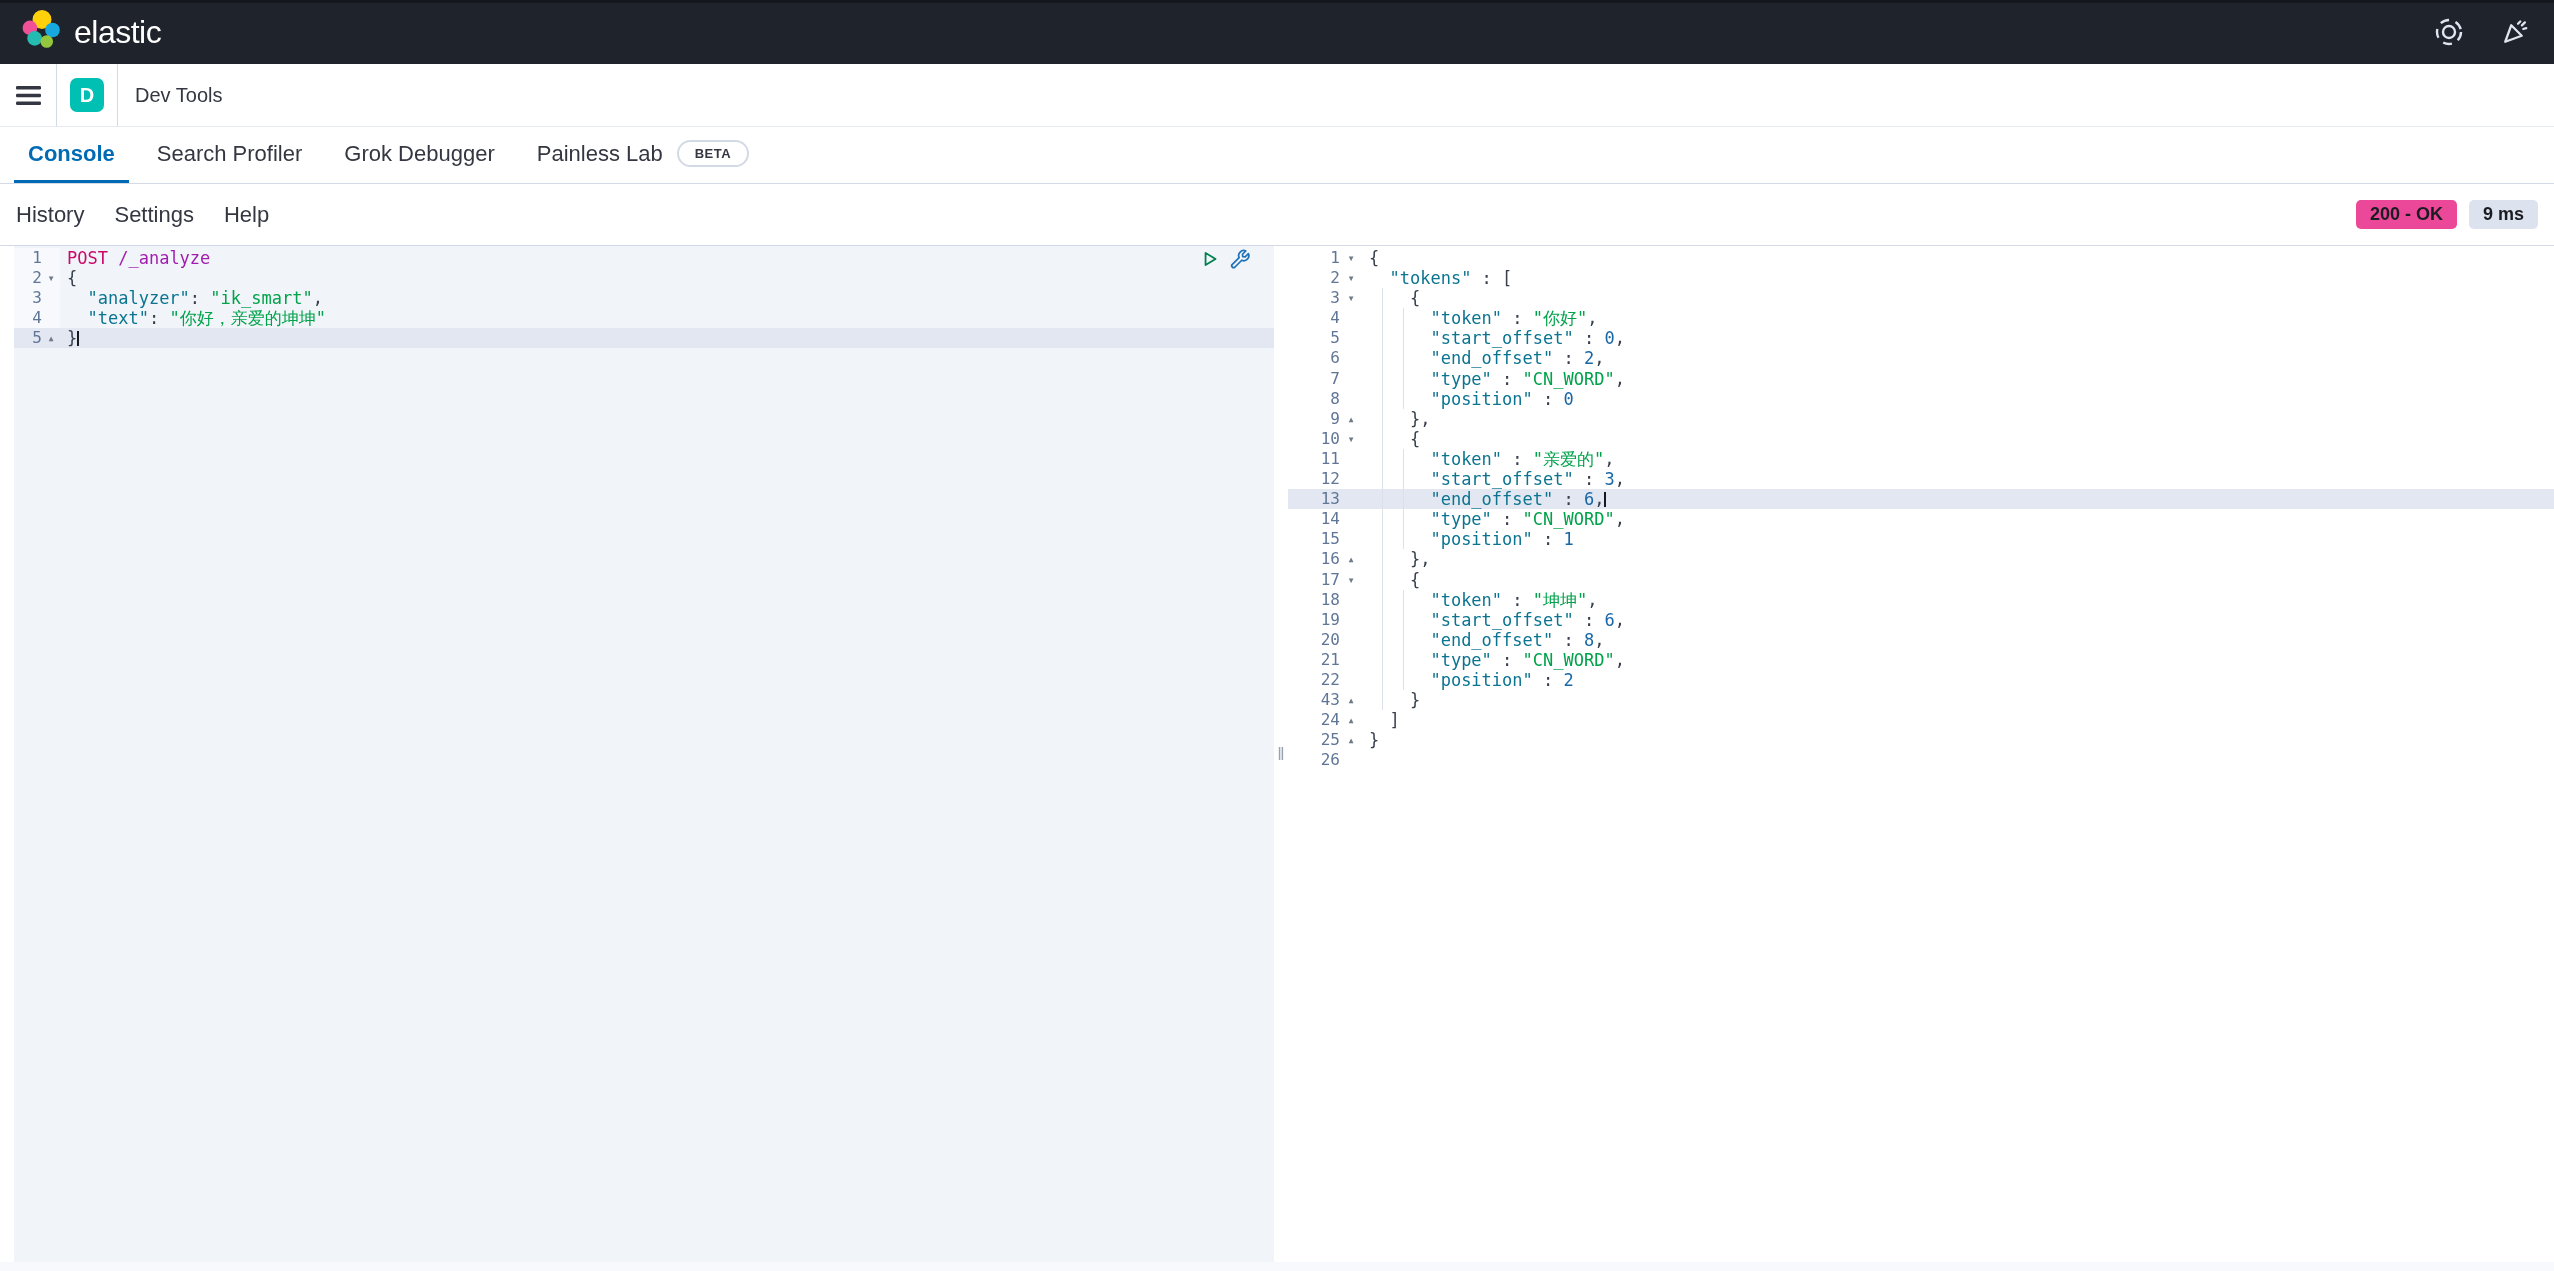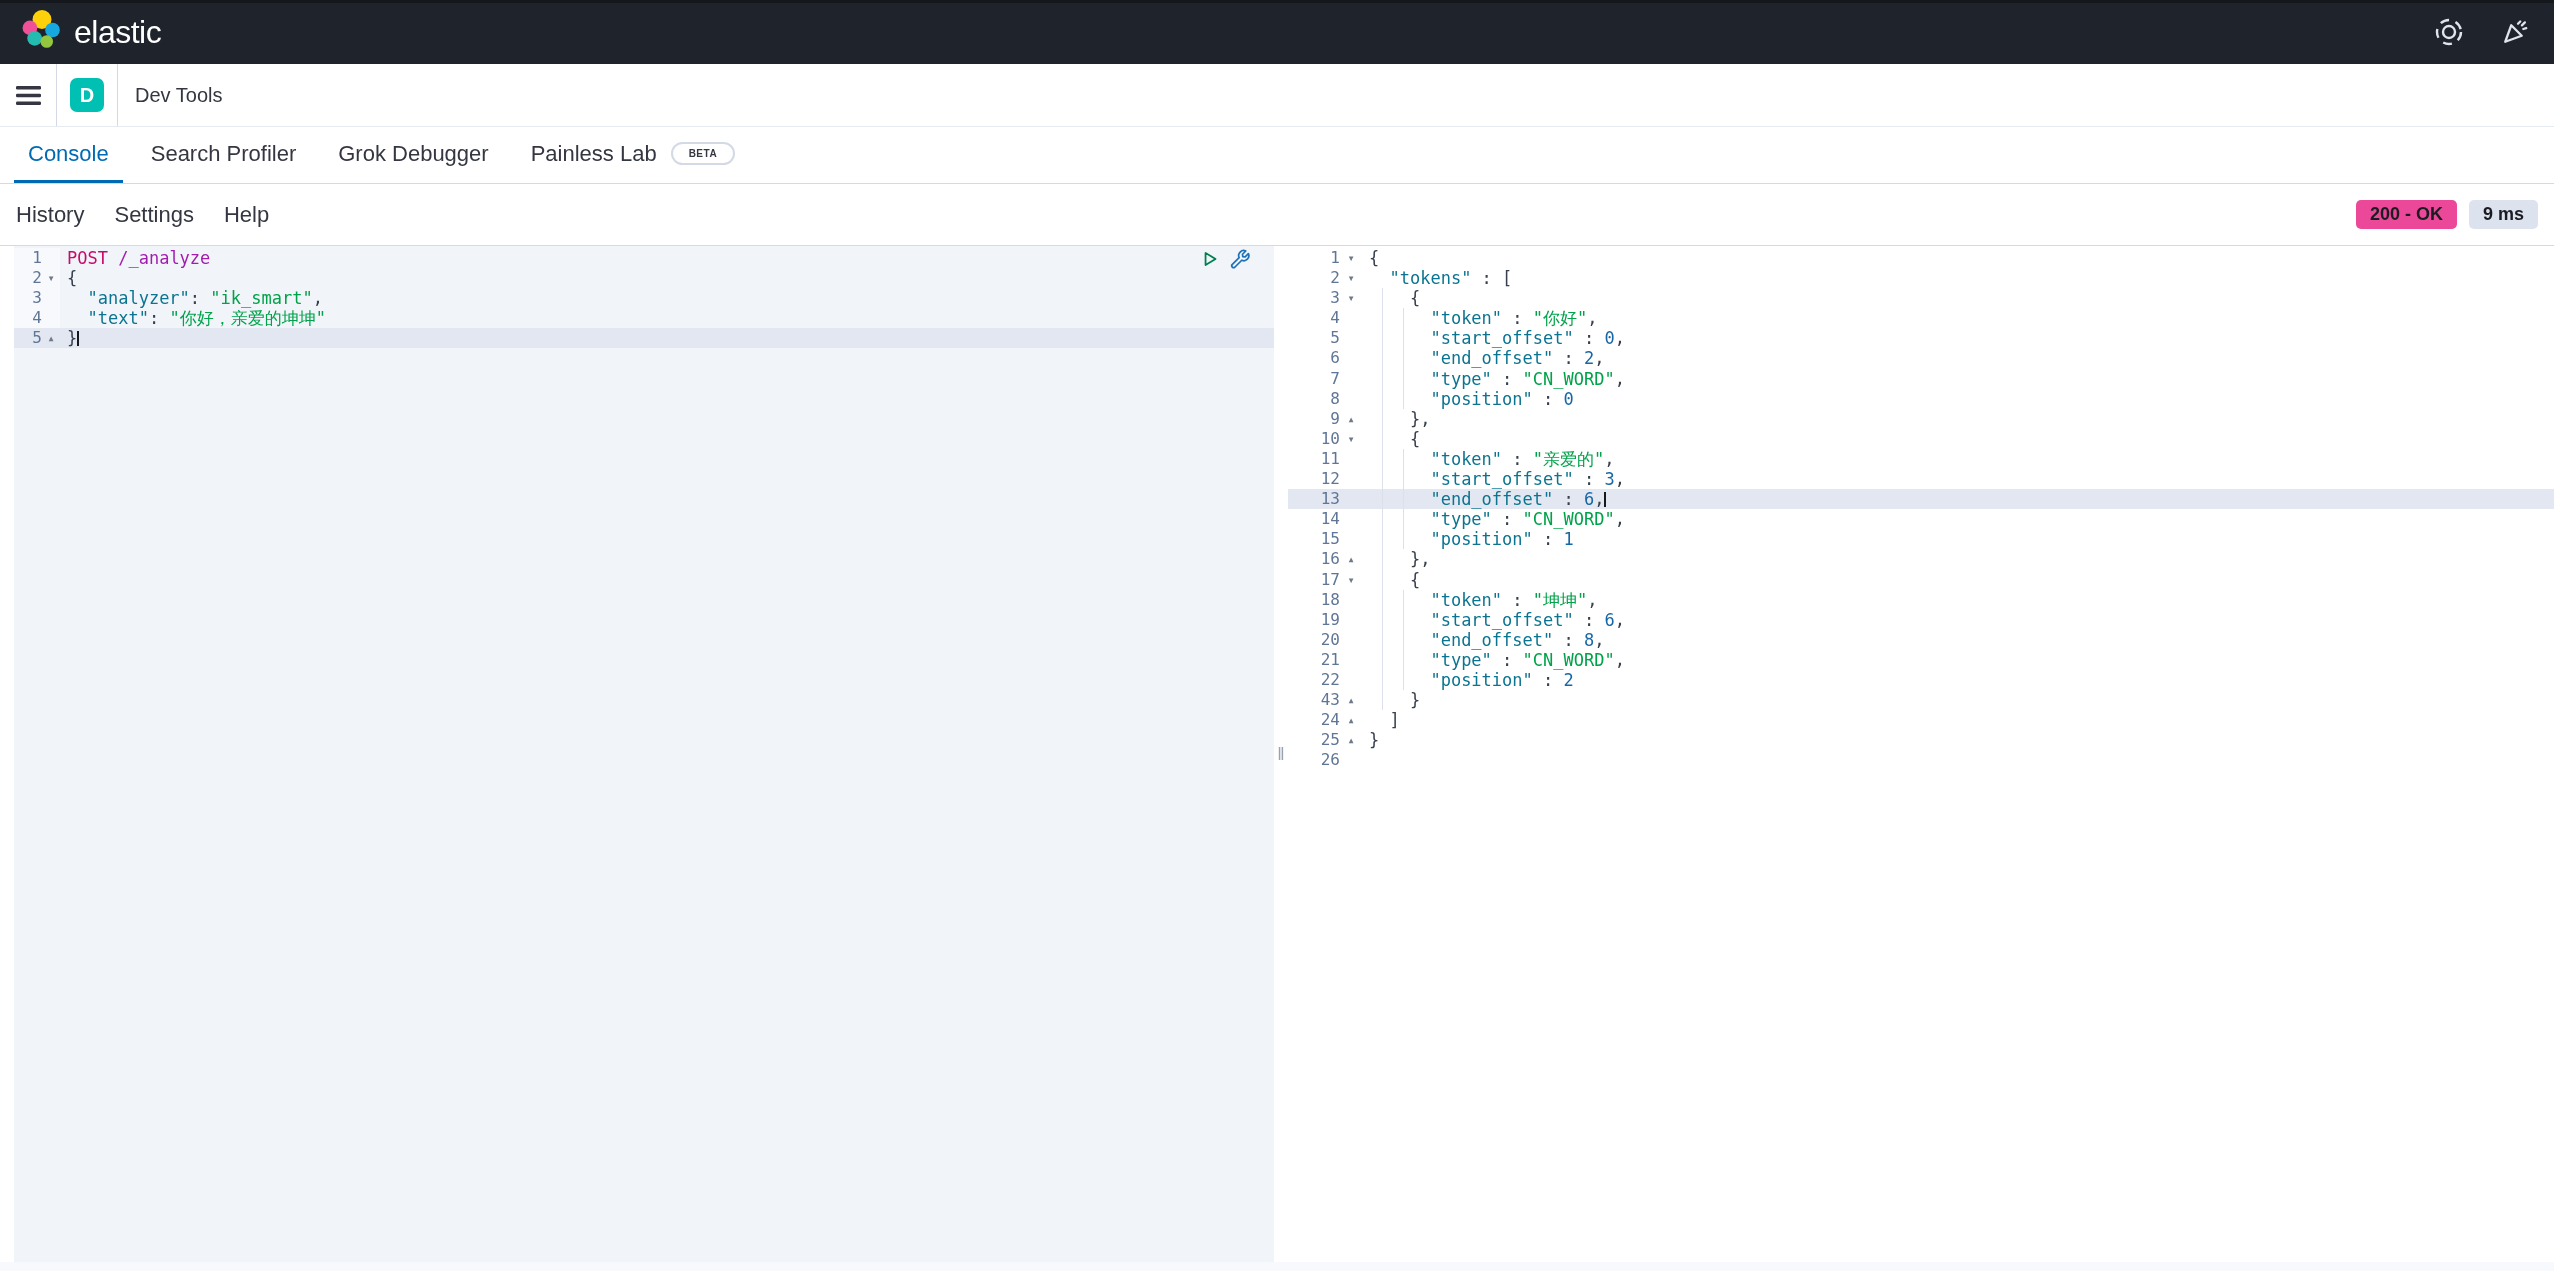--- a/index.html
+++ b/index.html
@@ -24,22 +24,22 @@
   .bc-sep { width:1px; background:#d3dae6; }
   .app-badge-wrap { width:60px; display:flex; align-items:center; justify-content:center; }
   .app-badge { width:34px; height:34px; background:#00bfb3; color:#fff; border-radius:7px; font-size:20px; font-weight:700;
     display:flex; align-items:center; justify-content:center; }
   .bc-title { display:flex; align-items:center; padding-left:17px; font-size:20px; color:#343741; }
 
   
   .tabs-row { height:57px; background:#fff; border-bottom:1px solid #d3dae6; display:flex; align-items:stretch; padding-left:14px; }
   .tab { display:flex; align-items:center; padding:0 14px; margin-right:14px; font-size:22px; color:#343741; background:none; border:none;
     border-bottom:3px solid transparent; cursor:pointer; font-family:"Liberation Sans", sans-serif; gap:14px; }
-  .tab.active { color:#006bb4; border-bottom-color:#006bb4; }
-  .beta-pill { border:2px solid #d3dae6; border-radius:999px; padding:4px 16px; font-size:10px; font-weight:700; letter-spacing:0.5px; color:#343741; }
+  .tab.active { color:#006bb4; border-bottom-color:#006bb4;font-weight:bold; }
+  .beta-pill { border:2px solid #d3dae6; border-radius:999px; padding:4px 16px; font-size:13px; font-weight:700; letter-spacing:0.5px; color:#343741; }
 
   
   .menu-row { height:62px; background:#fff; border-bottom:1px solid #d3dae6; display:flex; align-items:center; padding:0 16px; }
   .menu-item { background:none; border:none; font-size:22px; color:#343741; margin-right:30px; cursor:pointer; font-family:"Liberation Sans", sans-serif; }
   .status-badges { margin-left:auto; display:flex; align-items:center; gap:12px; }
   .badge { border-radius:5px; padding:4px 14px; font-size:18px; font-weight:600; color:#1a1c21; }
   .badge.ok { background:#ec4899; }
   .badge.time { background:#dde3ee; }
 
   

